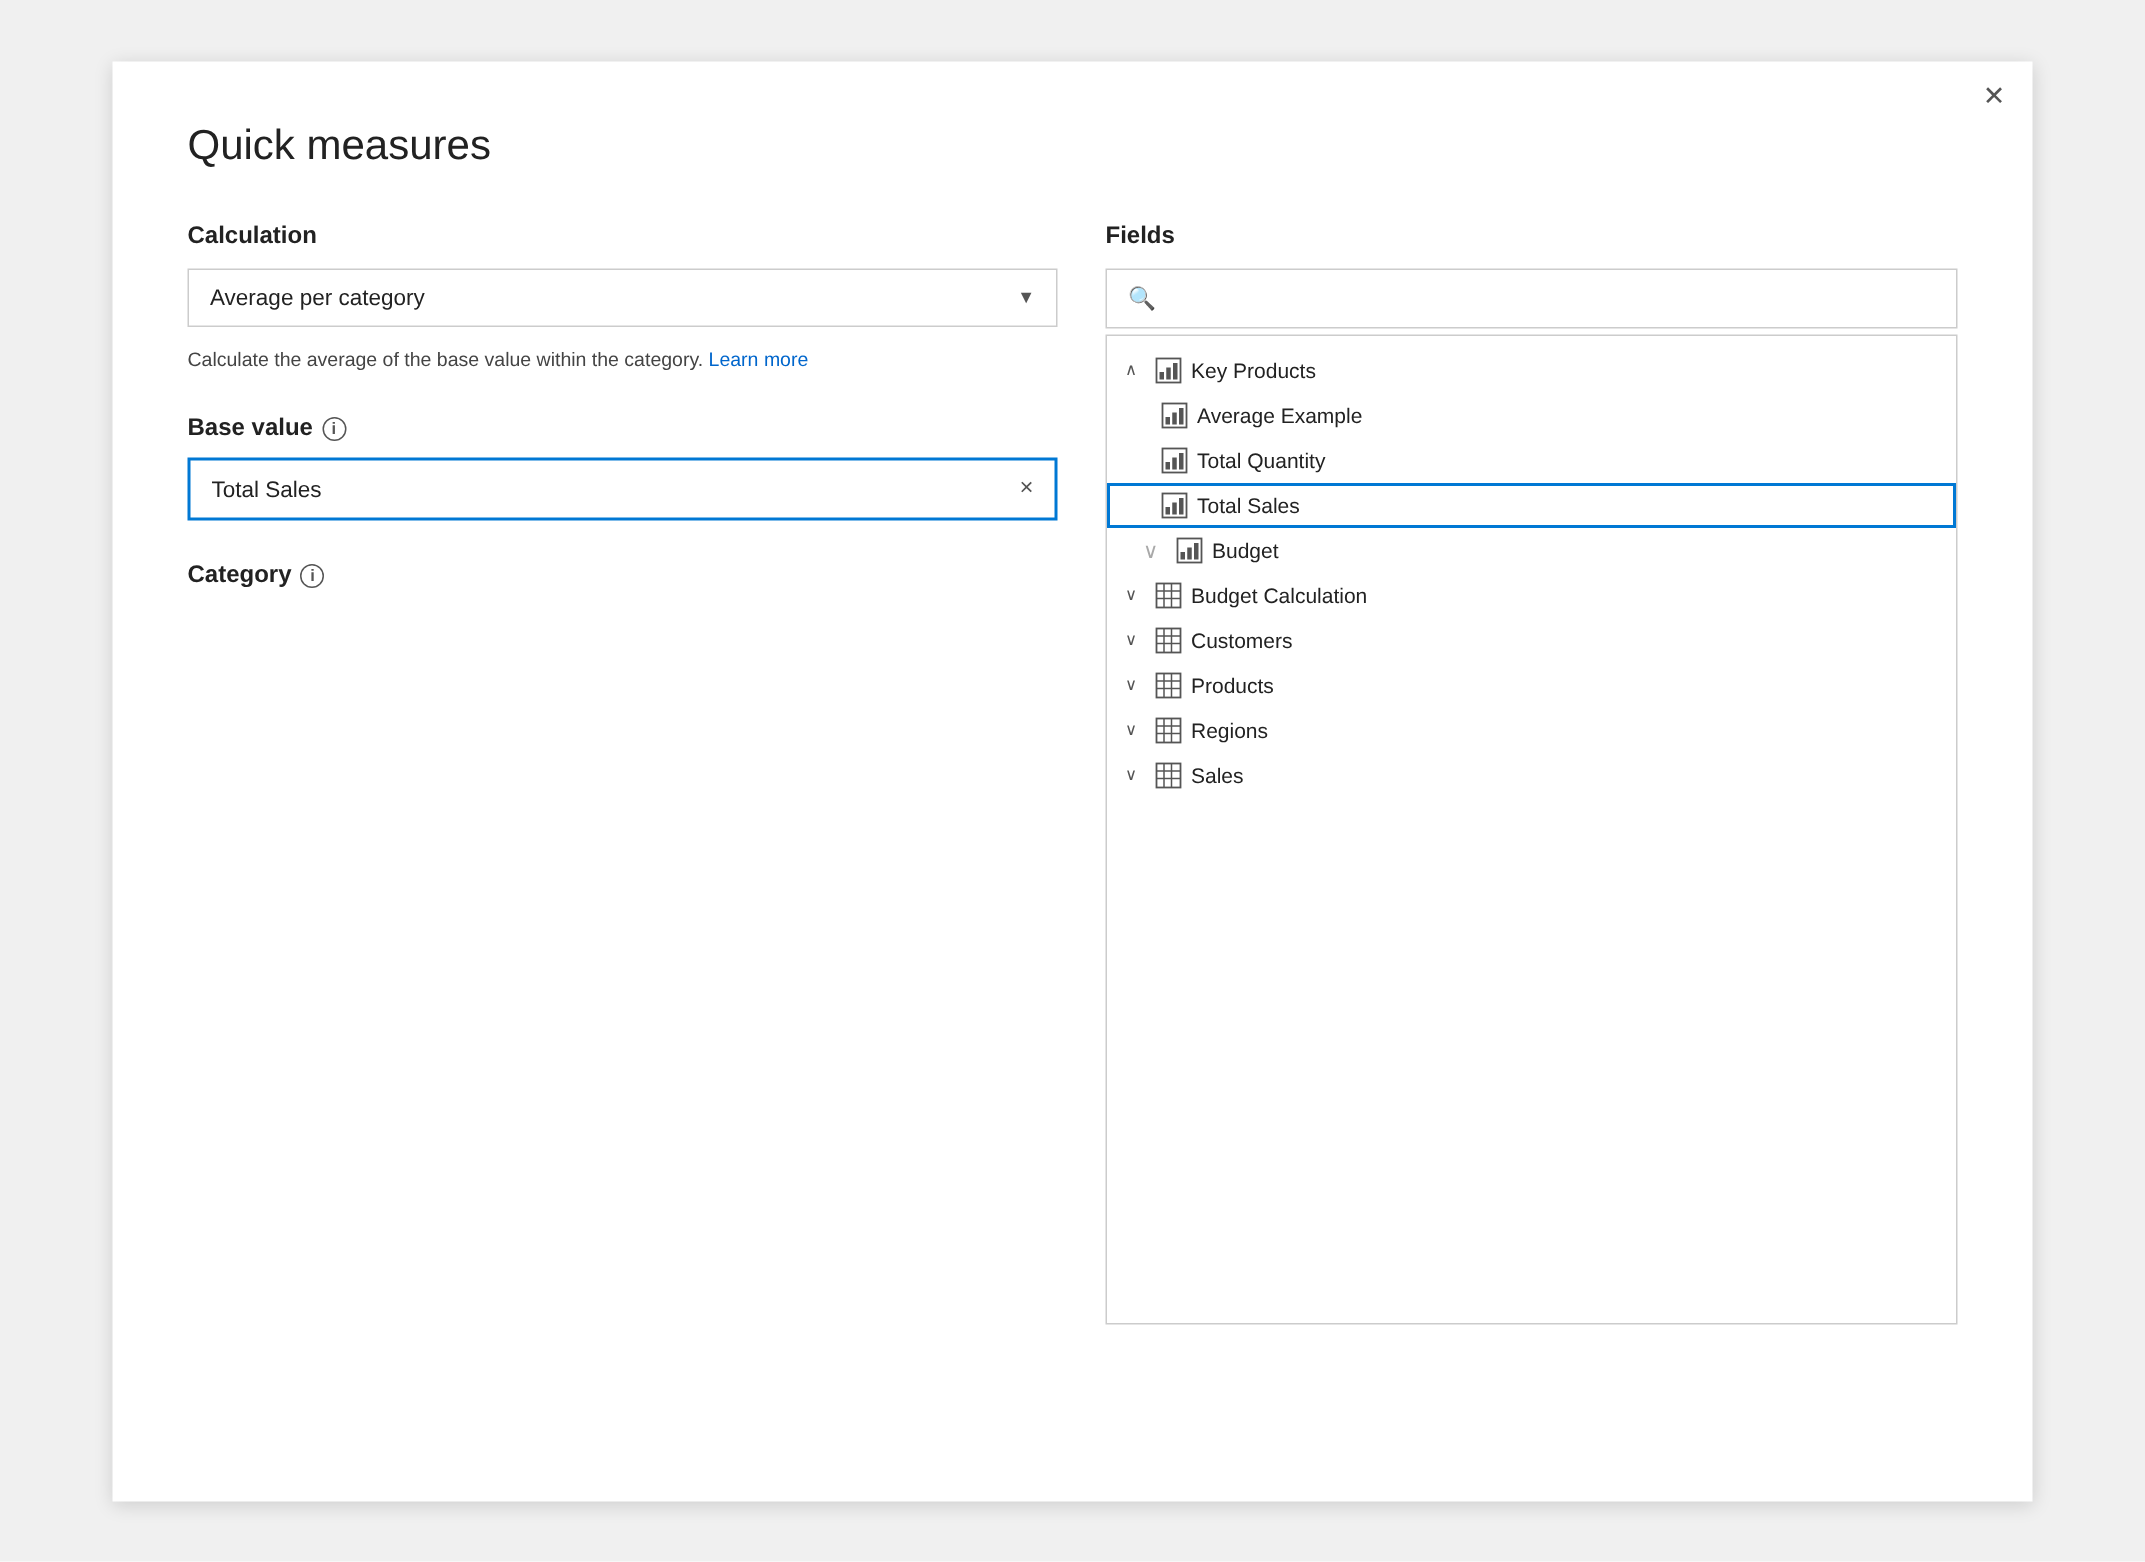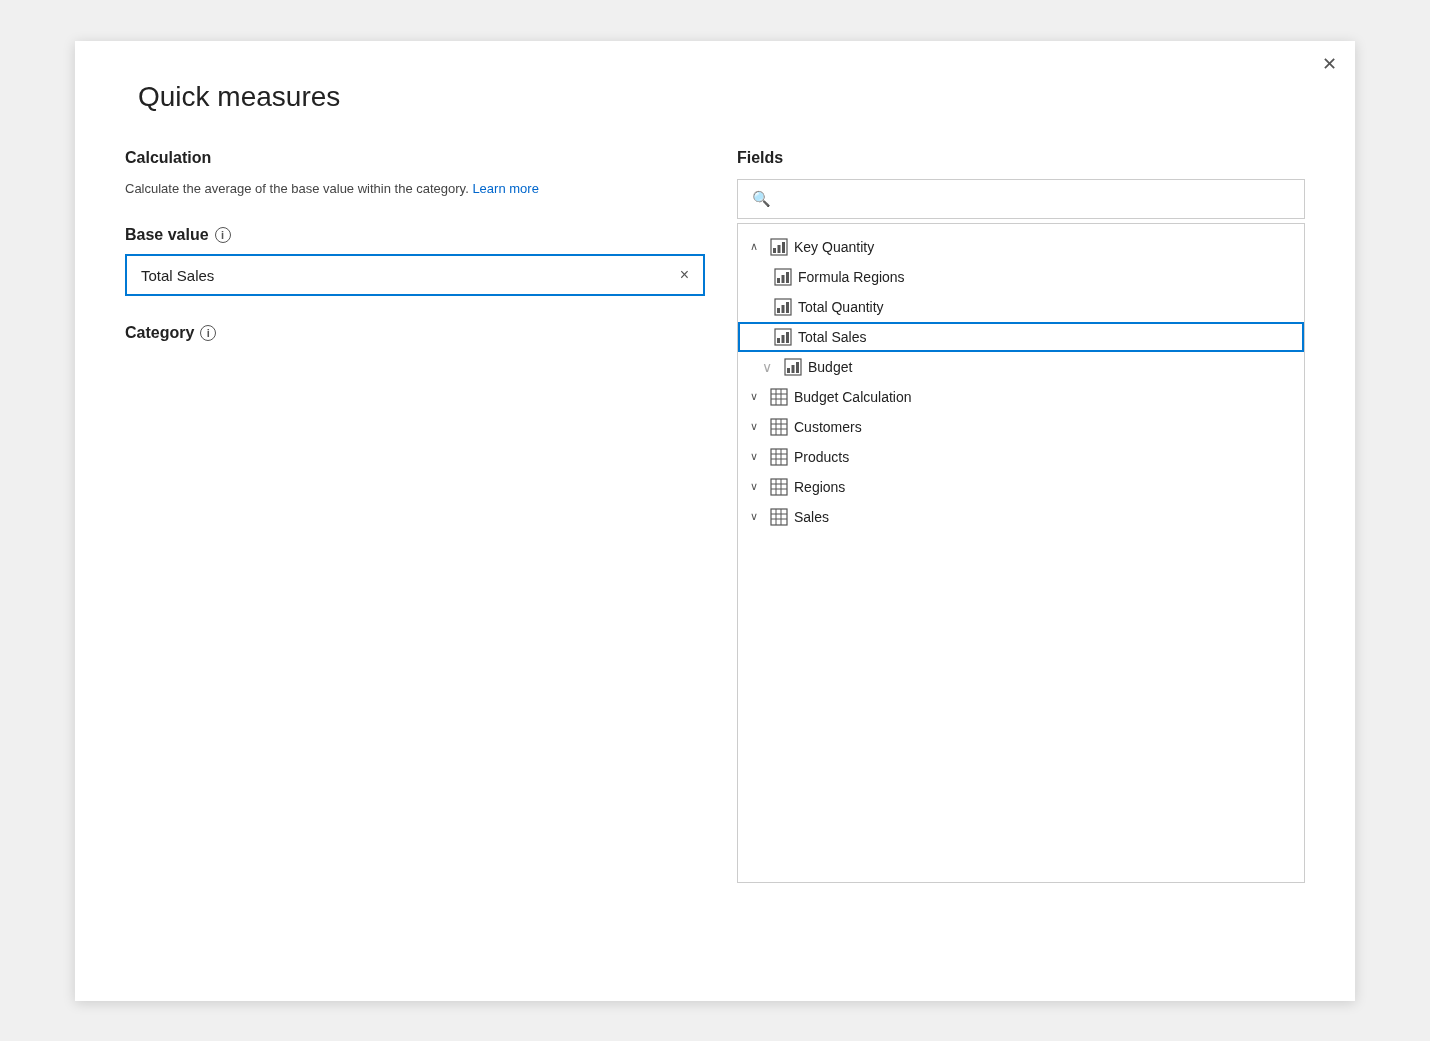--- a/index.html
+++ b/index.html
@@ -32,21 +32,20 @@
       background: none;
       border: none;
       line-height: 1;
     }
 
     .dialog-title {
       font-size: 28px;
       font-weight: 300;
       color: #222;
       margin-bottom: 36px;
-      margin-left: 13px;
     }
 
     .two-col {
       display: flex;
       gap: 32px;
     }
 
     .left-col {
       flex: 0 0 580px;
     }
@@ -223,20 +222,24 @@
   <button class="close-btn">✕</button>
 
   <h1 class="dialog-title">Quick measures</h1>
 
   <div class="two-col">
 
     <div class="left-col">
 
       <div class="section-label">Calculation</div>
 
+      <div class="calc-dropdown">
+        <span>Average per category</span>
+        <span class="arrow">▼</span>
+      </div>
 
       <p class="calc-description">
         <span>Calculate the average of the base value within the category.</span>&nbsp;<a>Learn more</a>
       </p>
 
       <div class="field-label">
         <span>Base value</span>
         <span class="info-icon">i</span>
       </div>
 
@@ -264,31 +267,31 @@
       <div class="fields-panel">
 
         <div class="tree-item">
           <span class="chevron">∧</span>
           <svg class="measure-icon" viewBox="0 0 18 18">
             <rect x="1" y="1" width="16" height="16" fill="none" stroke="#555" stroke-width="1.2"></rect>
             <rect x="3" y="10" width="3" height="5" fill="#555"></rect>
             <rect x="7.5" y="7" width="3" height="8" fill="#555"></rect>
             <rect x="12" y="4" width="3" height="11" fill="#555"></rect>
           </svg>
-          <span>Key Quantity</span>
+          <span>Key Products</span>
         </div>
 
         <div class="tree-item child">
           <svg class="measure-icon" viewBox="0 0 18 18">
             <rect x="1" y="1" width="16" height="16" fill="none" stroke="#555" stroke-width="1.2"></rect>
             <rect x="3" y="10" width="3" height="5" fill="#555"></rect>
             <rect x="7.5" y="7" width="3" height="8" fill="#555"></rect>
             <rect x="12" y="4" width="3" height="11" fill="#555"></rect>
           </svg>
-          <span>Formula Regions</span>
+          <span>Average Example</span>
         </div>
 
 
         <div class="tree-item child">
           <svg class="measure-icon" viewBox="0 0 18 18">
             <rect x="1" y="1" width="16" height="16" fill="none" stroke="#555" stroke-width="1.2"></rect>
             <rect x="3" y="10" width="3" height="5" fill="#555"></rect>
             <rect x="7.5" y="7" width="3" height="8" fill="#555"></rect>
             <rect x="12" y="4" width="3" height="11" fill="#555"></rect>
           </svg>

